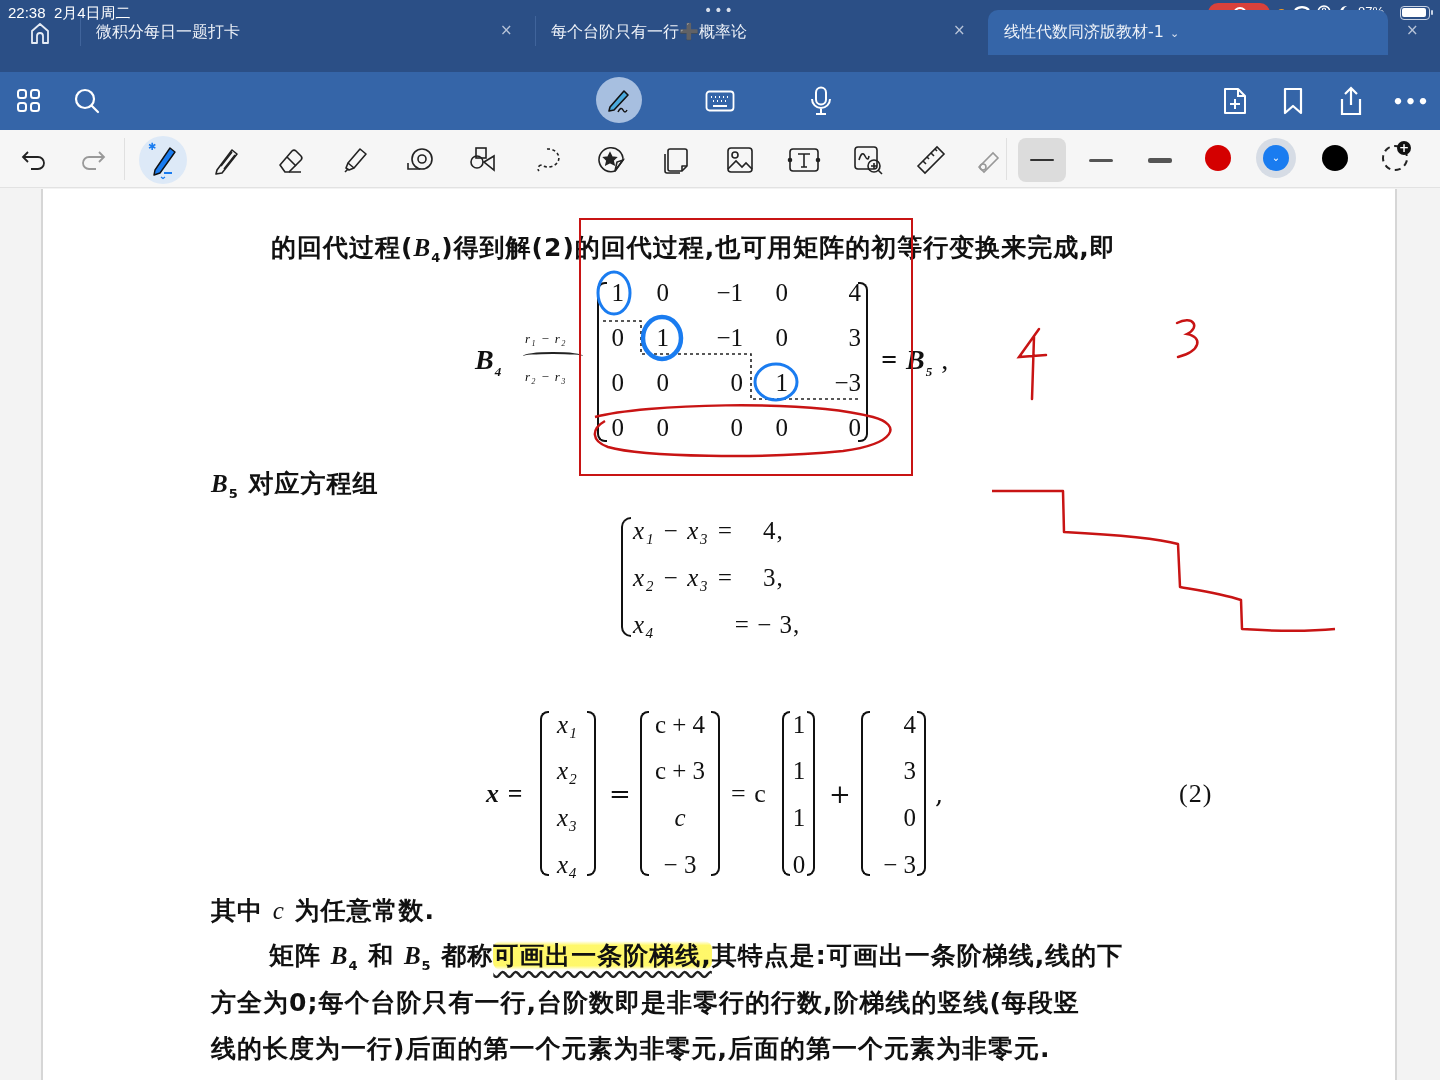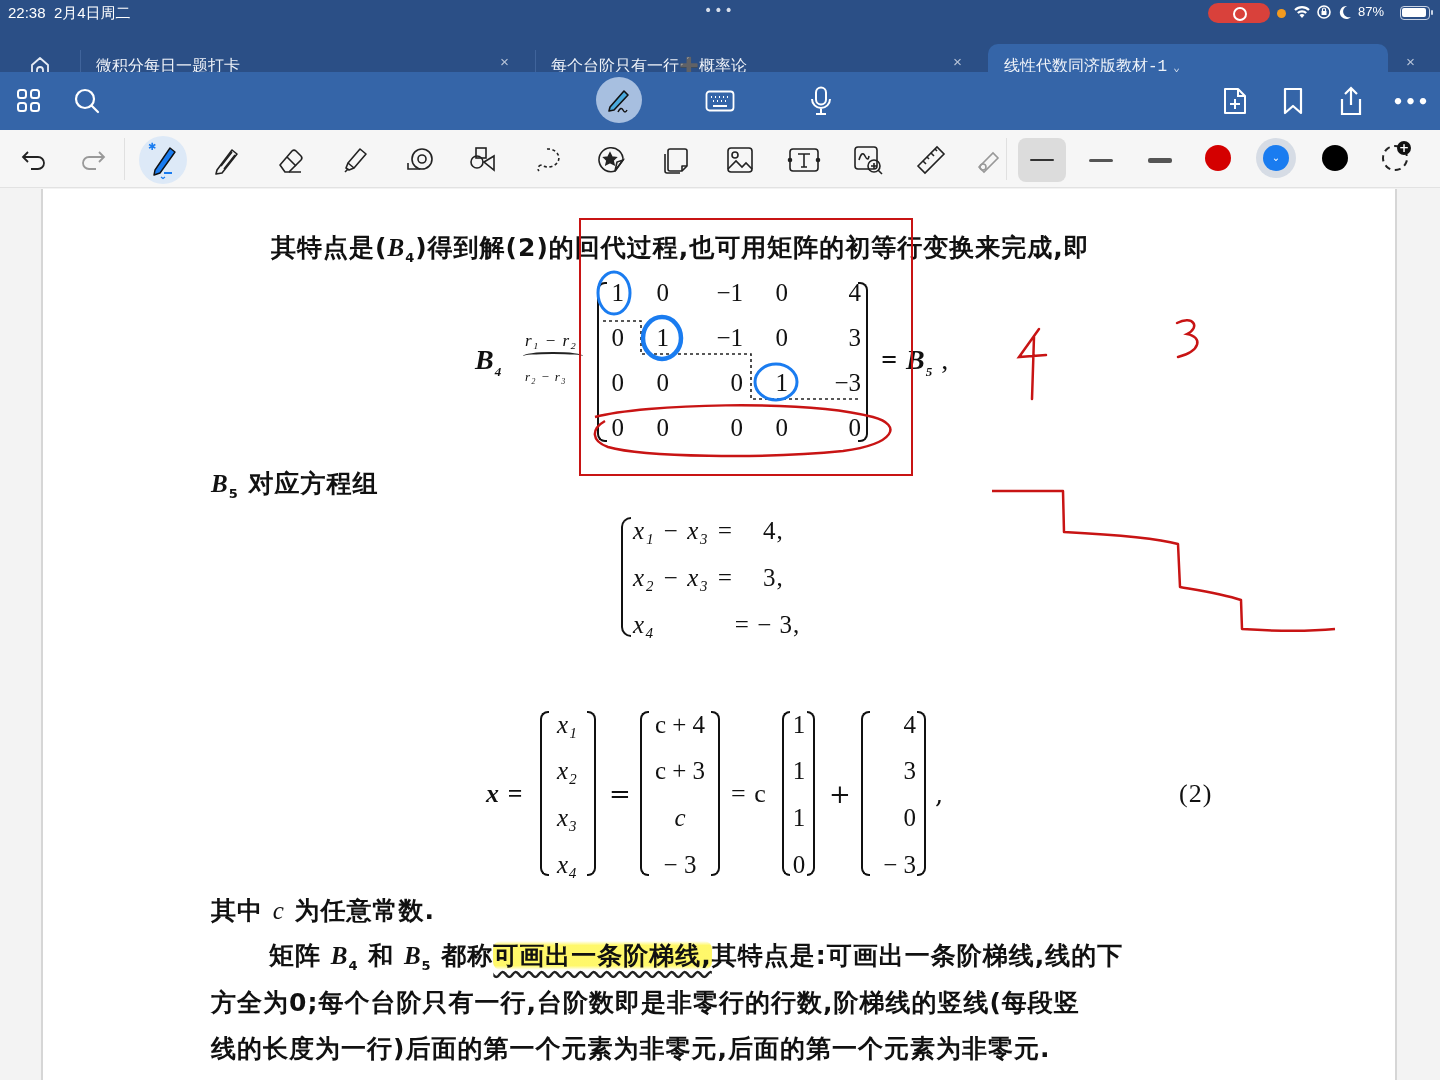--- a/index.html
+++ b/index.html
@@ -13,21 +13,21 @@
   .status .dots { position: absolute; left: 704px; top: 2px; font-size: 14px; letter-spacing: 2px; color: #d7deea; }
   .status .rec { position: absolute; left: 1208px; top: 3px; width: 62px; height: 20px; border-radius: 10px; background: #d9413b; }
   .status .rec::after { content: ""; position: absolute; left: 25px; top: 4px; width: 10px; height: 10px; border: 2px solid #fff; border-radius: 50%; }
   .status .orange { position: absolute; left: 1277px; top: 9px; width: 9px; height: 9px; border-radius: 50%; background: #f39a1e; }
   .status .sicons { position: absolute; left: 1292px; top: 4px; font-size: 14px; }
   .status .batt-pct { position: absolute; left: 1358px; top: 4px; font-family: "Liberation Sans", sans-serif; font-size: 13px; }
   .status .battery { position: absolute; left: 1400px; top: 6px; width: 30px; height: 14px; border: 1.5px solid #c9d3e4; border-radius: 4px; }
   .status .battery::before { content: ""; position: absolute; left: 1px; top: 1px; width: 24px; height: 9px; background: #fff; border-radius: 2px; }
   .status .battery::after { content: ""; position: absolute; right: -4px; top: 3px; width: 2px; height: 5px; background: #c9d3e4; border-radius: 1px; }
 
-  .tabs { position: absolute; left: 0; top: 44px; width: 1440px; height: 45px; font-family: Liberation Mono, monospace; }
+  .tabs { position: absolute; left: 0; top: 10px; width: 1440px; height: 45px; }
   .home-btn { position: absolute; left: 20px; top: 6px; width: 40px; height: 34px; display:flex; align-items:center; justify-content:center; }
   .tab-sep { position: absolute; top: 6px; width: 1px; height: 30px; background: #40649b; }
   .tab { position: absolute; top: 0; height: 45px; color: #eef2f8; font-size: 16px; display: flex; align-items: center; }
   .tab .lbl { position: absolute; left: 16px; top: 12px; white-space: nowrap; }
   .tab .x { position: absolute; top: 11px; font-size: 15px; color: #b8c4d8; }
   .tab.active { background: #3565a8; border-radius: 10px 10px 0 0; }
   .tab .chev { font-size: 11px; margin-left: 6px; color: #dce4f0; }
 
   
   .maintb { position: absolute; left: 0; top: 72px; width: 1440px; height: 58px; background: #3565a8; }
@@ -289,27 +289,27 @@
 <div class="swatch" style="left:1263px;background:#1a7cf0;color:#fff;font-size:10px;text-align:center;line-height:26px">⌄</div>
 <div class="swatch" style="left:1322px;background:#000"></div>
 <div style="position:absolute;left:1382px;top:145px;width:26px;height:26px;border-radius:50%;border:2px dashed #222"></div>
 <div style="position:absolute;left:1397px;top:141px;width:14px;height:14px;border-radius:50%;background:#111;color:#fff;font-size:12px;font-weight:bold;text-align:center;line-height:14px">+</div>
 
 <div class="page">
   <div class="doc">
 
 
     <div class="t cjk" style="left:228px;top:42px">
-      <span>其特点是(</span><span class="it" style="font-family:'Liberation Serif',serif">B</span><sub>4</sub><span>)得到解(2)的回代过程,也可用矩阵的初等行变换来完成,即</span>
+      <span>的回代过程(</span><span class="it" style="font-family:'Liberation Serif',serif">B</span><sub>4</sub><span>)得到解(2)的回代过程,也可用矩阵的初等行变换来完成,即</span>
     </div>
 
     <div class="t bd" style="left:432px;top:155px;font-family:'Liberation Serif',serif;font-size:28px">
       <span>B</span><sub>4</sub>
     </div>
-    <div class="t" style="left:482px;top:142px;font-size:17px;font-family:'Liberation Serif',serif;font-style:italic">r₁ − r₂</div>
+    <div class="t" style="left:482px;top:142px;font-size:13px;font-family:'Liberation Serif',serif;font-style:italic">r₁ − r₂</div>
     <div style="position:absolute;left:480px;top:163px;width:60px;height:8px;border-top:2px solid #222;border-radius:50% 50% 0 0"></div>
     <div class="t" style="left:482px;top:180px;font-size:13px;font-family:'Liberation Serif',serif;font-style:italic">r₂ − r₃</div>
 
     <div class="bracket l" style="left:554px;top:93px;width:10px;height:160px"></div>
     <div class="bracket r" style="left:815px;top:93px;width:10px;height:160px"></div>
 
     <div>
       <span class="mat-num" style="left:557px;top:90px;width:24px">1</span>
       <span class="mat-num" style="left:602px;top:90px;width:24px">0</span>
       <span class="mat-num" style="left:650px;top:90px;width:50px">−1</span>

